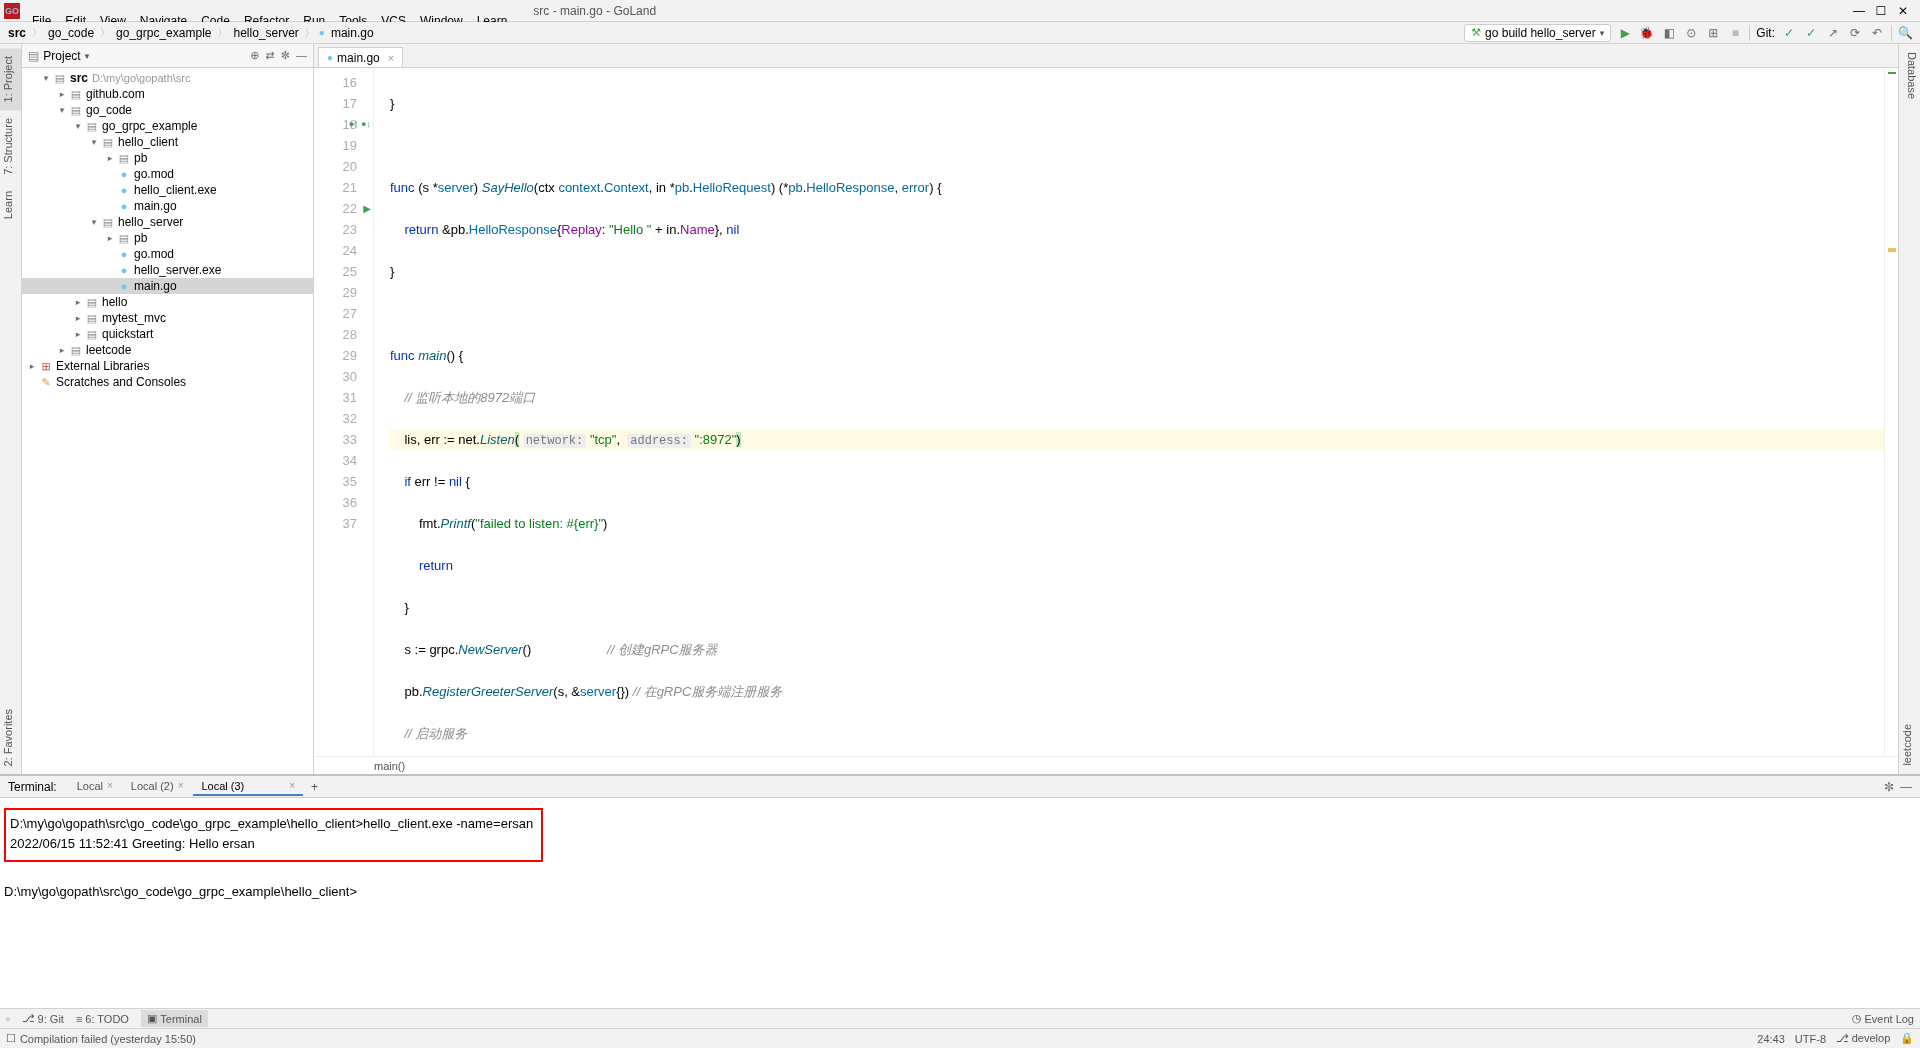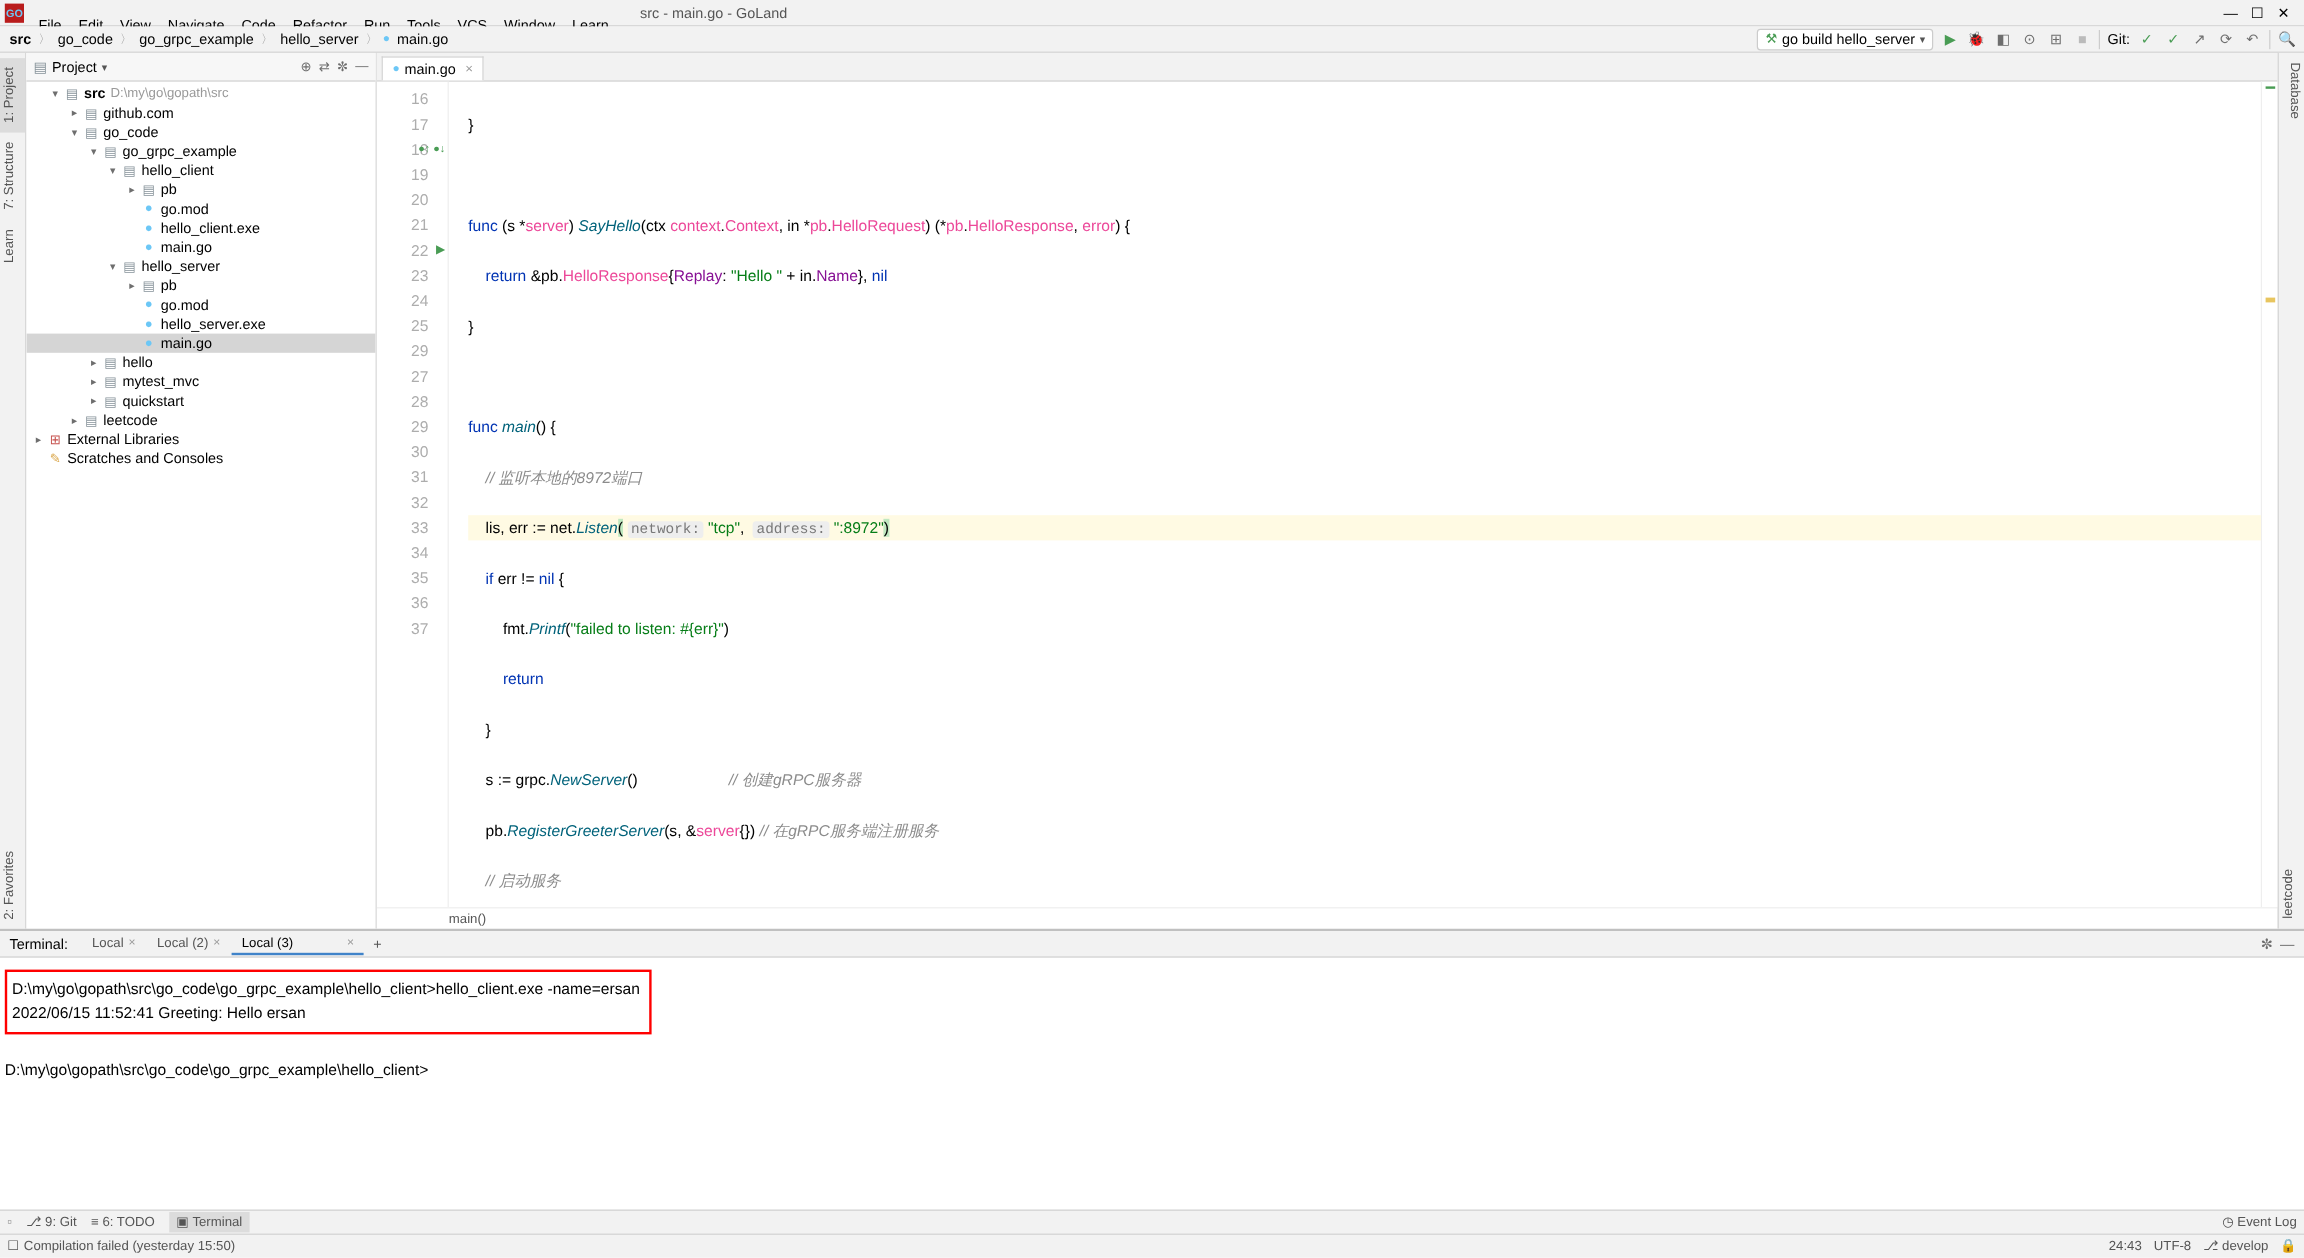--- a/index.html
+++ b/index.html
@@ -72,21 +72,21 @@
     .editor-body { flex: 1; display: flex; overflow: hidden; font-family: "JetBrains Mono", Consolas, monospace; font-size: 13px; position: relative; }
     .gutter { width: 60px; background: #fff; border-right: 1px solid #eee; text-align: right; padding-right: 16px; color: #adadad; line-height: 21px; padding-top: 4px; position: relative; }
     .gutter .ln { height: 21px; position: relative; }
     .gutter .run-marker { position: absolute; right: -14px; color: #499c54; font-size: 10px; }
     .gutter .marker18 { position: absolute; right: -14px; font-size: 9px; }
     .code-area { flex: 1; overflow: auto; line-height: 21px; white-space: pre; padding-top: 4px; padding-left: 16px; }
     .code-line { height: 21px; }
     .code-line.caret { background: #fffae3; }
     .kw { color: #0033b3; }
     .fn { color: #00627a; font-style: italic; }
-    .typ { color: #ec4899; }
+    .typ { color: #0369a1; }
     .str { color: #067d17; }
     .cmt { color: #8c8c8c; font-style: italic; }
     .field { color: #871094; }
     .pkg { color: #000; }
     .hint { color: #787878; background: #eee; border-radius: 3px; padding: 0 3px; font-size: 12px; font-family: Liberation Mono, monospace; }
     .hl-paren { background: #c0e8c0; }
     .editor-overview { width: 14px; background: #fff; border-left: 1px solid #eee; position: relative; }
     .ov-mark { position: absolute; right: 2px; width: 8px; height: 2px; }
     .breadcrumb-bar { height: 18px; border-top: 1px solid #eee; padding-left: 60px; font-size: 11px; color: #555; display: flex; align-items: center; }
     

